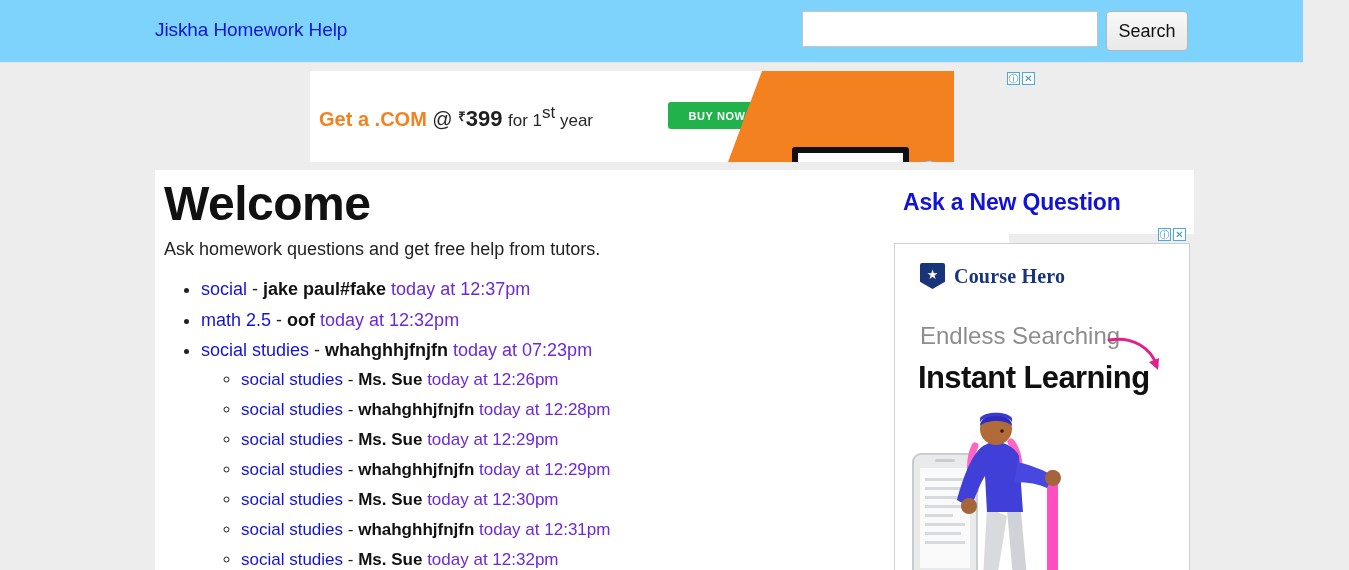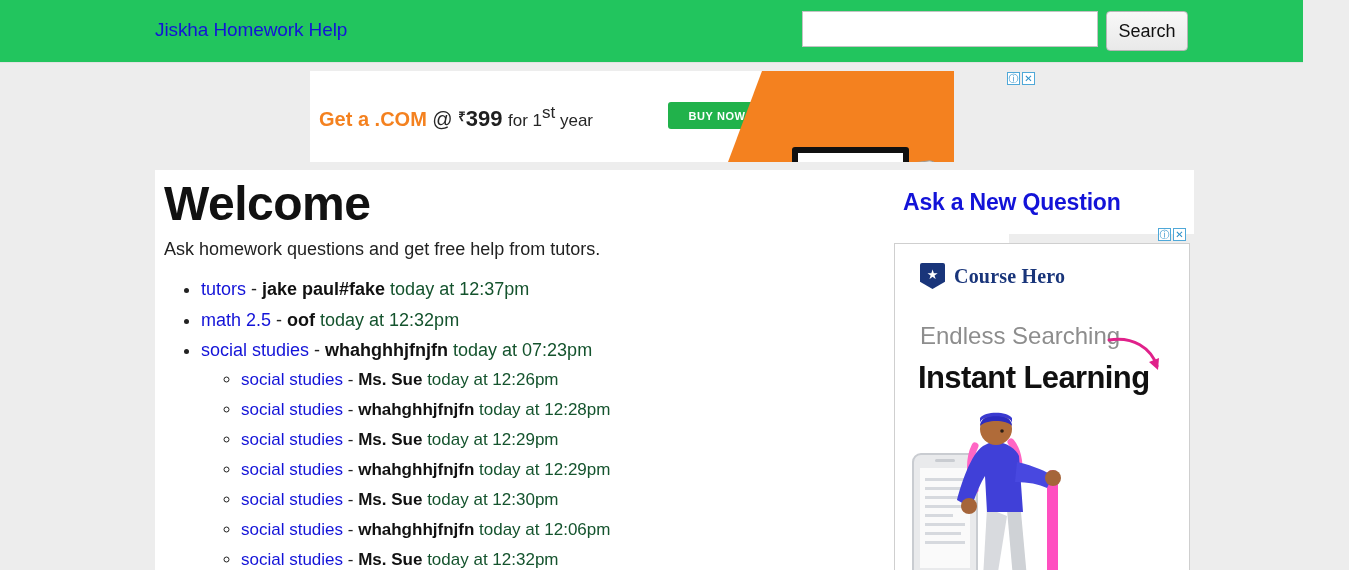--- a/index.html
+++ b/index.html
@@ -11,21 +11,21 @@
     background: #ededed;
     font-family: "Liberation Sans", sans-serif;
   }
 
   
   .site-header {
     position: absolute;
     left: 0; top: 0;
     width: 1303px;
     height: 62px;
-    background: #22c55e;
+    background: #7dd3fc;
     border-bottom: 1px solid #e2e2e2;
   }
   .brand-link {
     position: absolute;
     left: 155px;
     top: 19px;
     font-size: 19px;
     color: #1313d8;
     text-decoration: none;
     letter-spacing: -0.1px;
@@ -212,21 +212,21 @@
     font-size: 17px;
     color: #222222;
     line-height: 1.76;
   }
   .q-link {
     color: #1313d8;
     text-decoration: none;
     cursor: pointer;
   }
   .q-author { font-weight: bold; color: #111111; }
-  .q-time { color: #14532d; }
+  .q-time { color: #6d28d9; }
 
   
   .sidebar {
     position: absolute;
     left: 890px;
     top: 170px;
     width: 304px;
   }
   .ask-box {
     width: 304px;
@@ -353,29 +353,29 @@
 
 <div class="ad-choices banner-adchoices">
   <div class="ai-icon">ⓘ</div>
   <div class="ax-icon">✕</div>
 </div>
 
 <div class="main-content">
   <h1 class="page-title">Welcome</h1>
   <p class="page-subtitle">Ask homework questions and get free help from tutors.</p>
   <ul class="q-list" id="question-list">
-      <li><a class="q-link" href="#">tutors</a> - <b class="q-author">jake paul#fake</b><span class="q-time"> today at 12:37pm</span></li>
+      <li><a class="q-link" href="#">social</a> - <b class="q-author">jake paul#fake</b><span class="q-time"> today at 12:37pm</span></li>
       <li><a class="q-link" href="#">math 2.5</a> - <b class="q-author">oof</b><span class="q-time"> today at 12:32pm</span></li>
       <li><a class="q-link" href="#">social studies</a> - <b class="q-author">whahghhjfnjfn</b><span class="q-time"> today at 07:23pm</span><ul class="q-sublist">
           <li><a class="q-link" href="#">social studies</a> - <b class="q-author">Ms. Sue</b><span class="q-time"> today at 12:26pm</span></li>
           <li><a class="q-link" href="#">social studies</a> - <b class="q-author">whahghhjfnjfn</b><span class="q-time"> today at 12:28pm</span></li>
           <li><a class="q-link" href="#">social studies</a> - <b class="q-author">Ms. Sue</b><span class="q-time"> today at 12:29pm</span></li>
           <li><a class="q-link" href="#">social studies</a> - <b class="q-author">whahghhjfnjfn</b><span class="q-time"> today at 12:29pm</span></li>
           <li><a class="q-link" href="#">social studies</a> - <b class="q-author">Ms. Sue</b><span class="q-time"> today at 12:30pm</span></li>
-          <li><a class="q-link" href="#">social studies</a> - <b class="q-author">whahghhjfnjfn</b><span class="q-time"> today at 12:06pm</span></li>
+          <li><a class="q-link" href="#">social studies</a> - <b class="q-author">whahghhjfnjfn</b><span class="q-time"> today at 12:31pm</span></li>
           <li><a class="q-link" href="#">social studies</a> - <b class="q-author">Ms. Sue</b><span class="q-time"> today at 12:32pm</span></li>
         </ul></li>
     </ul>
 </div>
 
 <div class="sidebar">
 
   <div class="ask-box">
     <a class="ask-link" href="#">Ask a New Question</a>
   </div>

